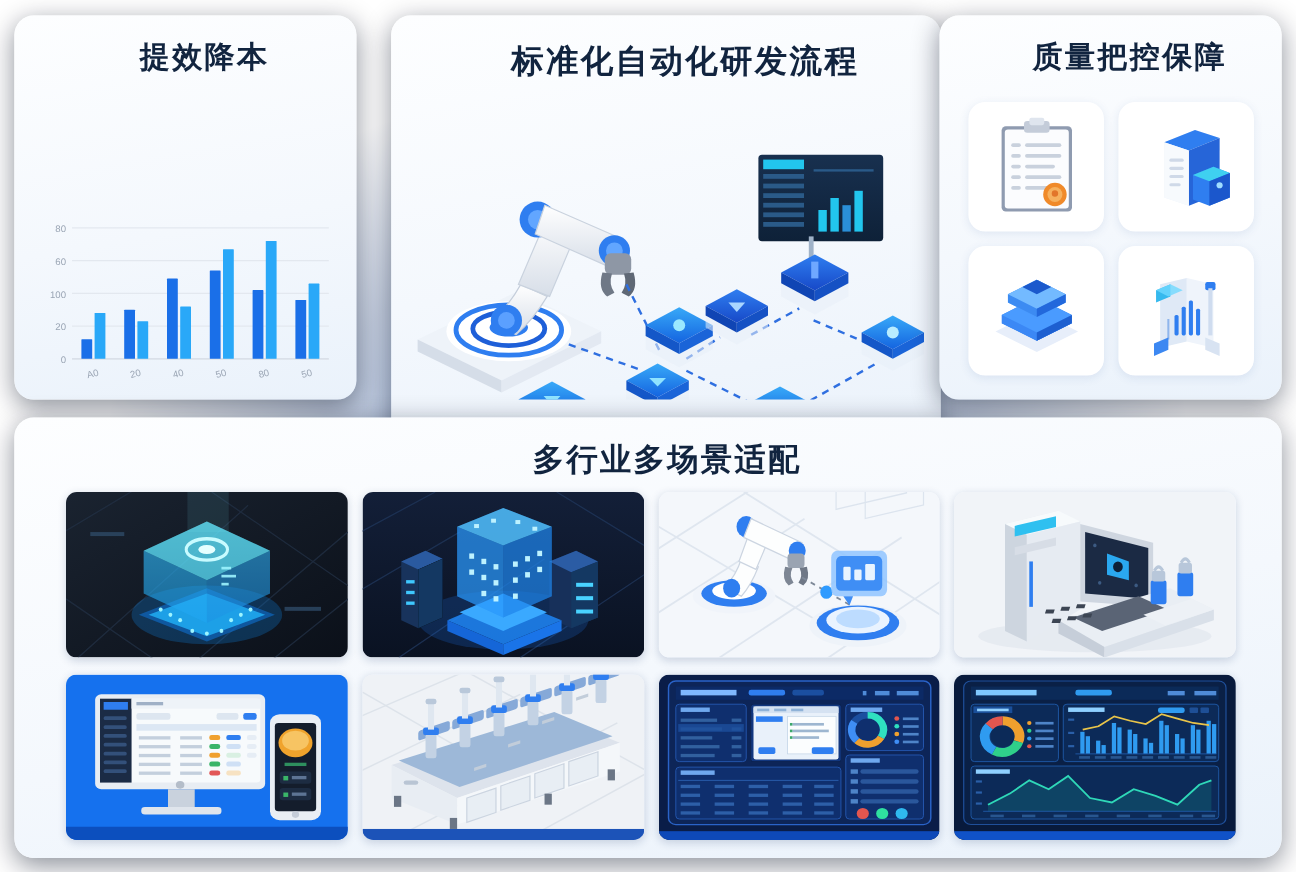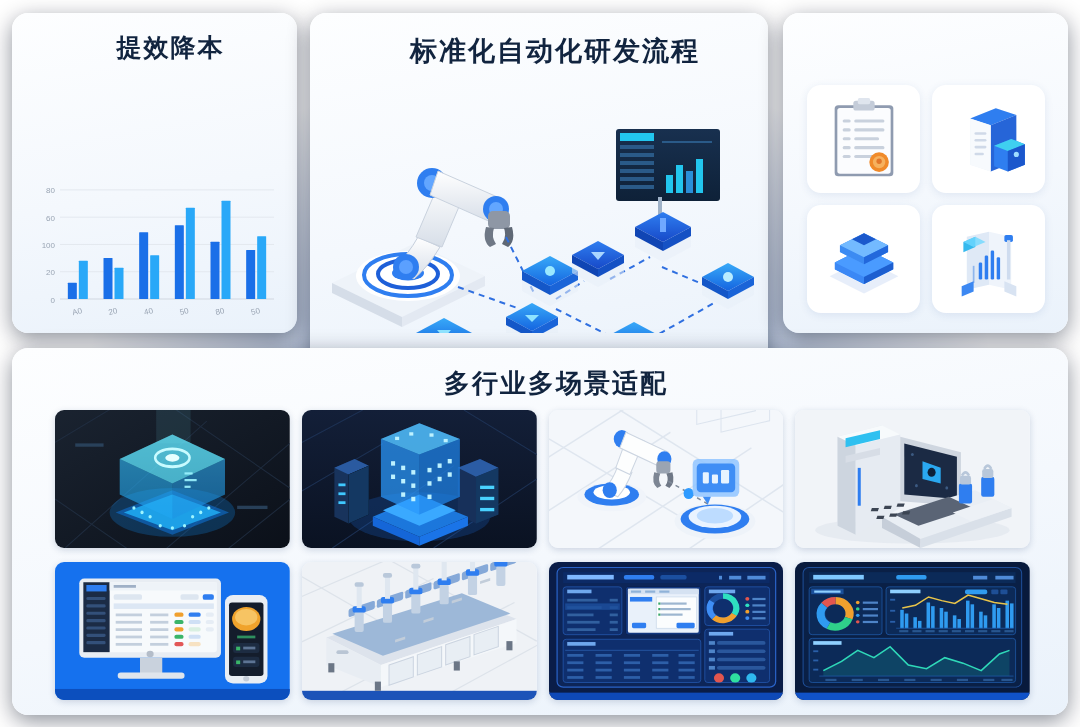--- a/index.html
+++ b/index.html
@@ -50,21 +50,21 @@
     color: #fff; font-size: 17px; font-weight: 600;
     display: flex; align-items: center; justify-content: center;
     box-shadow: 0 3px 10px rgba(16,84,220,0.35);
   }
   .arrow-wrap { position: absolute; left: 68px; top: 14px; width: 160px; height: 30px; }
 
   .chart-area { position: absolute; left: 18px; top: 160px; width: 250px; height: 148px; text-decoration: underline; }
   .chart-svg { display: block; }
 
   
-  #card-process { left: 310px; top: 13px; width: 458px; height: 364px; }
+  #card-process { left: 326px; top: 13px; width: 458px; height: 364px; }
   #card-process .card-title { font-size: 27px; margin-top: 20px; }
   .scene { position: absolute; left: 0; top: 58px; width: 458px; height: 262px; }
 
   
   #card-quality { left: 783px; top: 13px; width: 285px; height: 320px; }
   #card-quality .card-title { font-size: 25px; margin-top: 18px; }
   .tile-grid {
     position: absolute; left: 24px; top: 72px;
     width: 238px; height: 228px;
     display: grid; grid-template-columns: 1fr 1fr; grid-template-rows: 1fr 1fr; gap: 12px;
@@ -261,20 +261,21 @@
              <path d="M106 262 L106 271 L134 286 L134 277 Z" fill="#1457c8"></path>
              <path d="M134 277 L134 286 L162 271 L162 262 Z" fill="#1a64d8"></path>
              <path d="M127 259 h14 l-7 8 z" fill="#8fe3ff"></path>
             </g>
         </g>
       </svg>
     </div>
   </section>
 
   <section class="card" id="card-quality">
+    <h2 class="card-title">质量把控保障</h2>
 
     <div class="tile-grid">
 
       <div class="tile">
         <span class="sr">清单文档</span>
         <svg viewBox="0 0 90 96" width="80" height="86">
           <rect x="12" y="10" width="66" height="80" rx="4" fill="#8f9bb0"></rect>
           <rect x="15" y="13" width="60" height="74" rx="3" fill="#fbfcfe"></rect>
           <rect x="33" y="5" width="24" height="11" rx="3" fill="#c4ccd9"></rect>
           <rect x="38" y="2" width="14" height="7" rx="2" fill="#dfe5ee"></rect>

